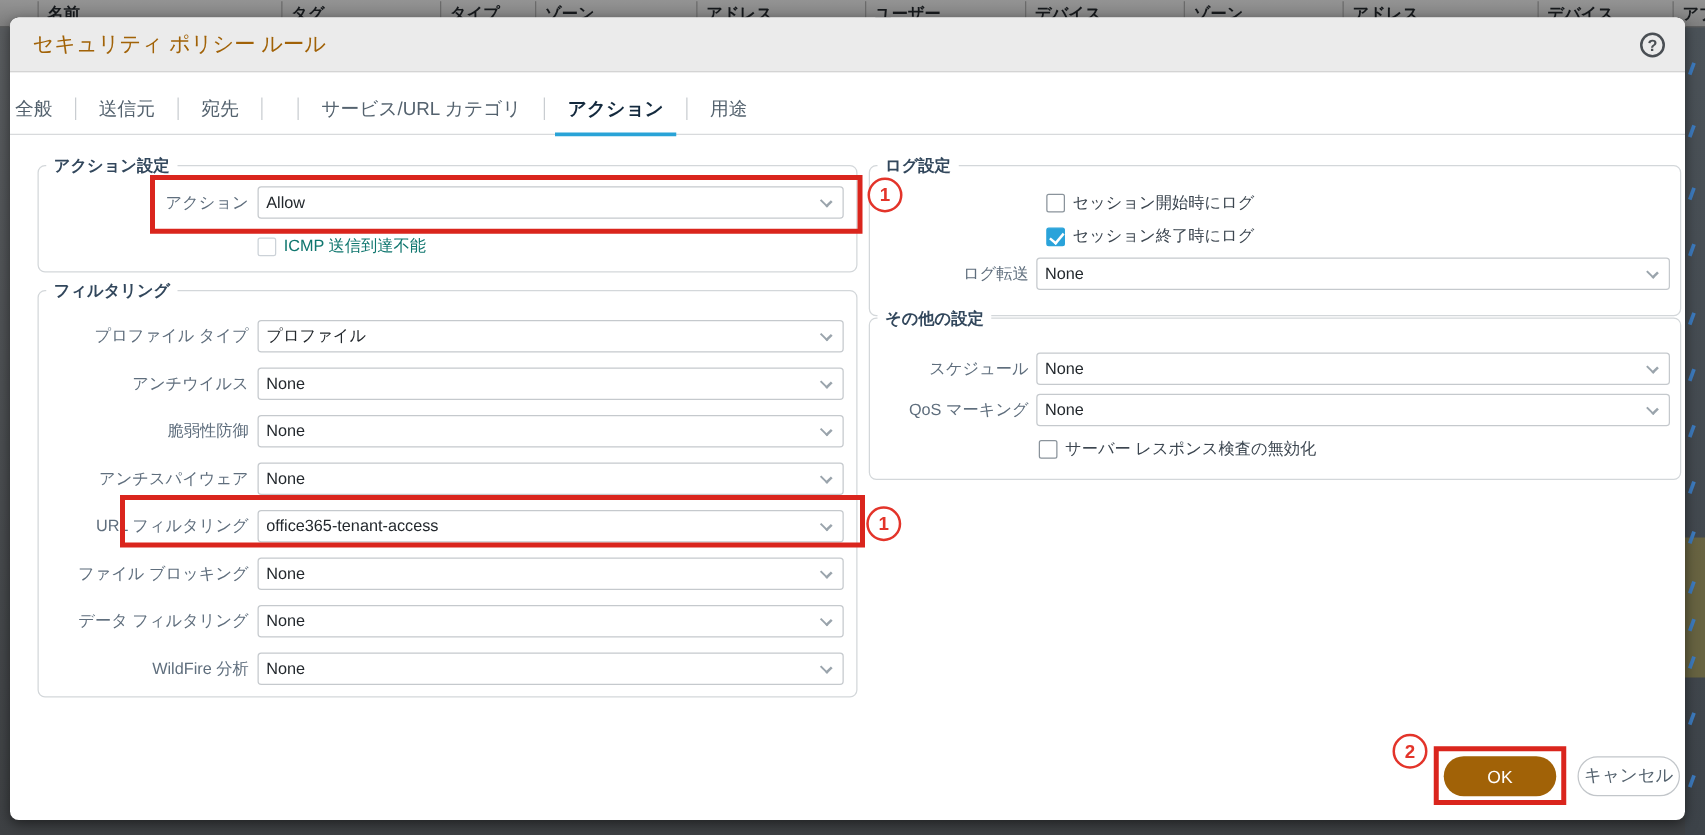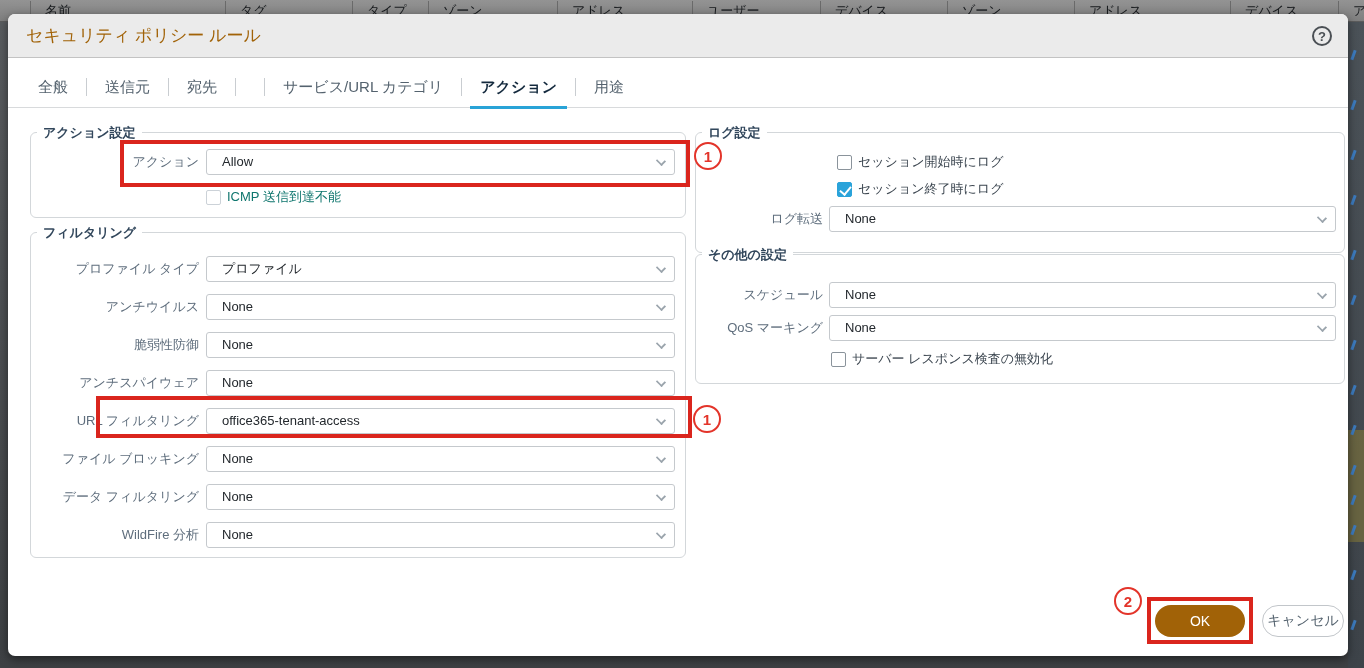--- a/index.html
+++ b/index.html
@@ -3,52 +3,52 @@
 <meta charset="utf-8">
 <style>
   * { margin:0; padding:0; box-sizing:border-box; }
   html,body { width:1364px; height:668px; overflow:hidden; }
   body { font-family:"Liberation Sans","DejaVu Sans",sans-serif; position:relative;
          background:linear-gradient(#5a5d60,#3e4144); }
 
   
   .bg-header { position:absolute; left:0; top:0; width:1364px; height:22px;
                background:linear-gradient(#939393,#7f7f7f); border-bottom:1px solid #5c5c5c; }
-  .bg-col { position:absolute; top:1px; height:20px; line-height:20px; font-size:13px; font-weight:400;
-            color:#16191c; border-left:1px solid #6a6a6a; padding-left:14px; white-space:nowrap; }
+  .bg-col { position:absolute; top:1px; height:20px; line-height:20px; font-size:13px; font-weight:700;
+            color:#16191c; border-left:1px solid #6a6a6a; padding-left:7px; white-space:nowrap; }
   .bg-strip { position:absolute; right:0; top:22px; width:16px; height:646px;
               background:linear-gradient(#4b5258,#3d4349); }
   .bg-strip .olive { position:absolute; left:0; top:408px; width:16px; height:112px; background:#6f683f; opacity:.85; }
   .bg-mark { position:absolute; left:4px; width:3px; height:10px; background:#3d7cc0; transform:rotate(20deg); }
 
   
   .dialog { position:absolute; left:8px; top:14px; width:1340px; height:642px;
             background:#ffffff; border-radius:7px; box-shadow:0 3px 10px rgba(0,0,0,.5); }
   .dlg-titlebar { position:absolute; left:0; top:0; width:100%; height:44px; background:#ebebeb;
                   border-bottom:1px solid #c3c3c3; border-radius:7px 7px 0 0; }
   .dlg-title { position:absolute; left:18px; top:0; line-height:44px; font-size:17px; color:#a16207; }
   .help { position:absolute; right:16px; top:12px; width:20px; height:20px; border:2px solid #4a4f54;
           border-radius:50%; text-align:center; line-height:17px; font-size:13px; font-weight:700;
           color:#4a4f54; cursor:pointer; }
 
   
   .tabs { position:absolute; left:0; top:56px; width:100%; height:38px; border-bottom:1px solid #d8dadc;
-          display:flex; align-items:center; padding-left:26px; }
+          display:flex; align-items:center; }
   .tab { font-size:15px; color:#54626e; padding:0 4px 12px 4px; margin-top:10px; white-space:nowrap; cursor:pointer; position:relative; }
   .tabsep { width:1px; height:18px; background:#c9cdd1; margin:0 14px 4px 14px; }
   .tab.active { color:#13293d; font-weight:700; }
   .tab.active::after { content:""; position:absolute; left:-6px; right:-6px; bottom:0; height:3px; background:#29a3d7; }
 
   
   .fs { position:absolute; border:1px solid #d3d7da; border-radius:6px; background:#fff; }
   .fs-legend { position:absolute; top:-9px; left:6px; background:#fff; padding:0 6px; font-size:13px;
                font-weight:700; color:#32475c; white-space:nowrap; }
   .lbl { position:absolute; font-size:13px; color:#5f6e7d; text-align:right; line-height:26px; white-space:nowrap; }
   .select { position:absolute; height:26px; background:#fff; border:1px solid #c5c9cd; border-radius:3px;
-            font-size:13px; color:#23282d; line-height:24px; padding-left:15px; cursor:pointer; }
+            font-size:13px; color:#23282d; line-height:24px; padding-left:6px; cursor:pointer; }
   .select .chev { position:absolute; right:9px; top:7px; width:8px; height:8px;
                   border-right:2px solid #9aa4ac; border-bottom:2px solid #9aa4ac; transform:rotate(45deg) scale(1,.8); }
   .cbrow { position:absolute; display:flex; align-items:center; cursor:pointer; }
   .cb { width:15px; height:15px; border:1px solid #8a939b; border-radius:2px; background:#fff; position:relative; flex:none; }
   .cb.checked { background:#2aa3da; border-color:#2aa3da; }
   .cb.checked::after { content:""; position:absolute; left:4px; top:1px; width:5px; height:9px;
                        border-right:2px solid #fff; border-bottom:2px solid #fff; transform:rotate(40deg); }
   .cb-label { font-size:13px; color:#3c4650; margin-left:6px; white-space:nowrap; }
   .cbrow.disabled .cb { border-color:#ccd2d8; }
   .cbrow.disabled .cb-label { color:#0f766e; }

